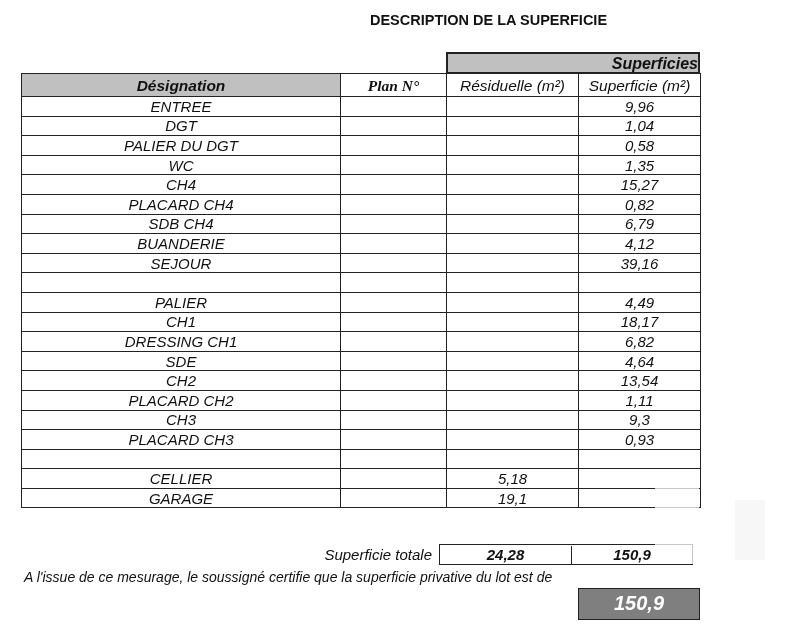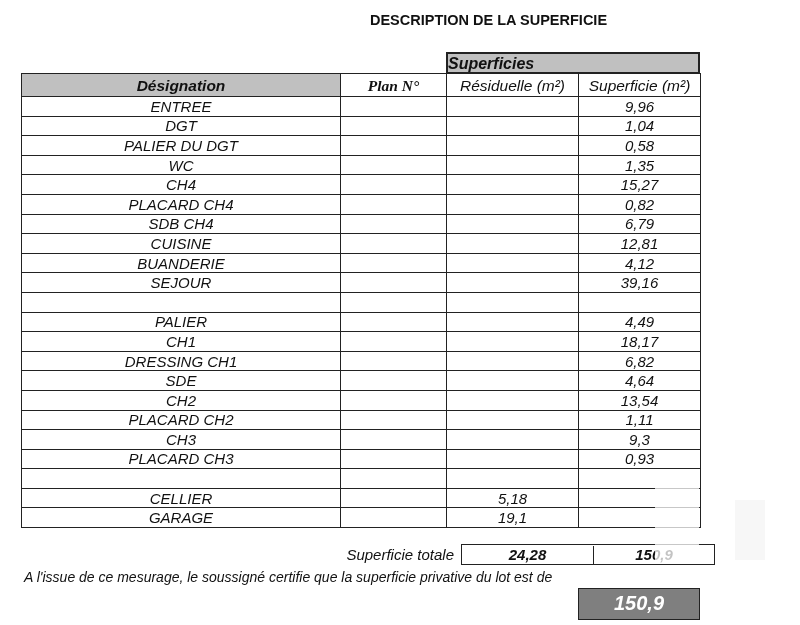--- a/index.html
+++ b/index.html
@@ -2,34 +2,34 @@
 <html><head>
 <meta charset="utf-8">
 <style>
   html, body { margin: 0; padding: 0; background: #ffffff; }
   body { width: 800px; height: 625px; position: relative; overflow: hidden;
          font-family: "Liberation Sans", sans-serif; color: #111; }
   .title { position: absolute; left: 356px; top: 12px; width: 265px; text-align: center;
            font-weight: bold; font-size: 14.5px; letter-spacing: 0px; }
   .sup-head { position: absolute; left: 446px; top: 52px; width: 254px; height: 21px;
               background: #c0c0c0; border: 2px solid #222; border-bottom: 1px solid #222; box-sizing: border-box;
-              text-align: left; font-weight: bold; font-style: italic; font-size: 16px; line-height: 19px; }
+              text-align: right; font-weight: bold; font-style: italic; font-size: 16px; line-height: 19px; }
   table.grid { position: absolute; left: 21px; top: 73px; border-collapse: collapse; table-layout: fixed; }
   table.grid td { border: 1.5px solid #222; padding: 0; text-align: center; font-style: italic;
                   font-size: 15px; height: 18.6px; line-height: 17px; overflow: hidden; white-space: nowrap; }
   table.grid tr.hdr td { height: 22px; font-size: 15.5px; }
   td.c-des { width: 318px; }
   td.c-plan { width: 105px; }
   td.c-res { width: 131px; }
   td.c-priv { width: 121px; }
   tr.hdr td.c-des { background: #c0c0c0; font-weight: bold; font-size: 17px; }
   tr.hdr td.c-plan { font-weight: bold; font-family: Liberation Serif, serif; }
   tr.hdr td.c-res, tr.hdr td.c-priv { font-weight: normal; }
   table.grid { border: 1px solid #84cc16; }
-  .totals { position: absolute; left: 36px; top: 544px; width: 679px; height: 21px; }
+  .totals { position: absolute; left: 14px; top: 544px; width: 679px; height: 21px; }
   .totals .lbl { position: absolute; left: 0; width: 422px; text-align: right; top: 0; line-height: 21px;
                  font-style: italic; font-size: 15px; padding-right: 4px; box-sizing: border-box; }
   .totals .box { position: absolute; left: 425px; top: 0; width: 254px; height: 21px;
                  border: 1.5px solid #222; box-sizing: border-box; display: flex; align-items: flex-end; }
   .totals .box .v1 { width: 131px; border-right: 1.5px solid #222; text-align: center; font-weight: bold;
                      font-style: italic; font-size: 15px; line-height: 18px; }
   .totals .box .v2 { flex: 1; text-align: center; font-weight: bold; font-style: italic; font-size: 15px; line-height: 18px; }
   .cert { position: absolute; left: 24px; top: 569px; font-style: italic; font-size: 14px; }
   .result { position: absolute; left: 578px; top: 588px; width: 122px; height: 32px; background: #7f7f7f;
             border: 1.5px solid #222; box-sizing: border-box; color: #ffffff; text-align: center;
@@ -85,26 +85,20 @@
         <td class="c-des">PLACARD CH4</td>
         <td class="c-plan"></td>
         <td class="c-res"></td>
         <td class="c-priv">0,82</td>
       </tr>
       <tr>
         <td class="c-des">SDB CH4</td>
         <td class="c-plan"></td>
         <td class="c-res"></td>
         <td class="c-priv">6,79</td>
-      </tr>
-      <tr>
-        <td class="c-des">CUISINE</td>
-        <td class="c-plan"></td>
-        <td class="c-res"></td>
-        <td class="c-priv">12,81</td>
       </tr>
       <tr>
         <td class="c-des">BUANDERIE</td>
         <td class="c-plan"></td>
         <td class="c-res"></td>
         <td class="c-priv">4,12</td>
       </tr>
       <tr>
         <td class="c-des">SEJOUR</td>
         <td class="c-plan"></td>

